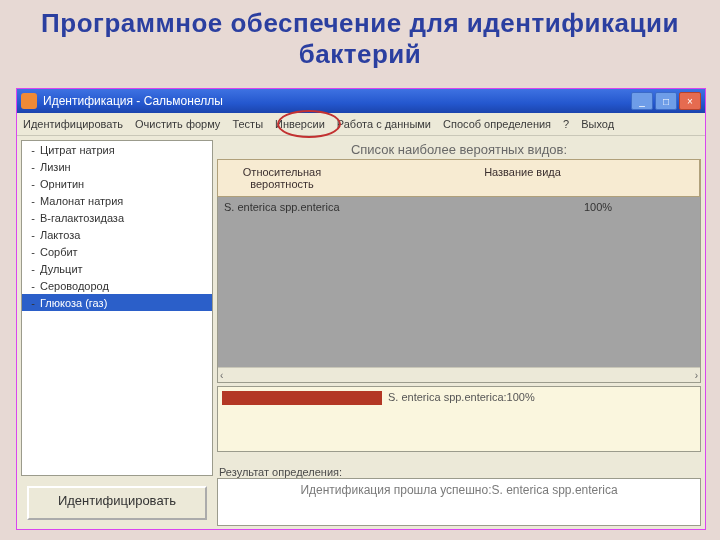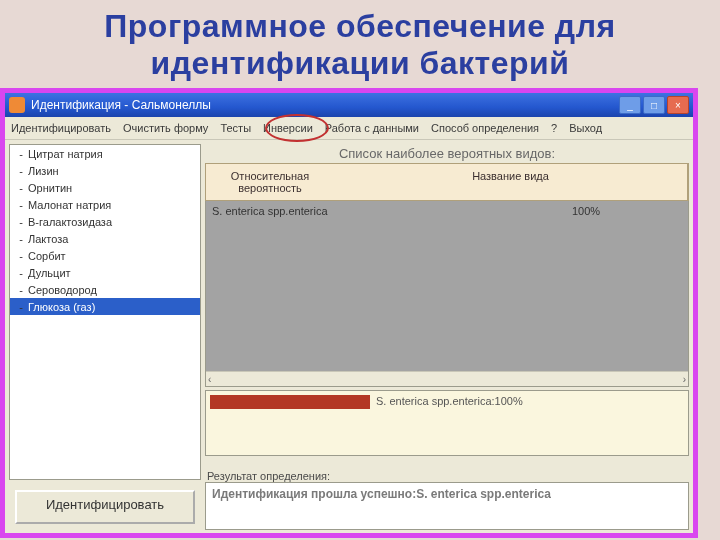--- a/index.html
+++ b/index.html
@@ -1,18 +1,18 @@
 <!DOCTYPE html>
 <html><head>
 <meta charset="utf-8">
 <style>
 body{margin:0;font-family:Arial,Helvetica,sans-serif;background:#E7D9D4;width:720px;height:540px;overflow:hidden}
 .slide{width:720px;height:540px;position:relative}
-.slide-title{text-align:center;font-size:32px;font-weight:bold;color:#2B3FA0;padding:8px 0 4px;letter-spacing:.5px}
-.appwin{position:absolute;left:0;top:88px;width:688px;height:440px;background:#ECE9D8;border:5px solid #d946ef;font-size:11px;color:#333}
+.slide-title{text-align:center;font-size:26px;font-weight:bold;color:#2B3FA0;padding:8px 0 4px;letter-spacing:.5px}
+.appwin{position:absolute;left:16px;top:88px;width:688px;height:440px;background:#ECE9D8;border:1px solid #d946ef;font-size:11px;color:#333}
 .titlebar{height:24px;background:linear-gradient(#3E72E2,#2457CE 60%,#1B44AD);color:#fff;display:flex;align-items:center;padding:0 4px;font-size:12px}
 .titlebar .icon{width:16px;height:16px;background:#EF8A36;border-radius:3px;margin-right:6px;display:inline-block}
 .titlebar .spacer{flex:1}
 .winbtn{width:20px;height:16px;margin-left:2px;background:#6E9DE8;border:1px solid #3B6BC8;border-radius:2px;display:inline-flex;align-items:center;justify-content:center;color:#fff;font-size:10px;font-family:sans-serif}
 .winbtn.close{background:#E66B50;border-color:#B6432C}
 .menubar{height:22px;background:#ECE9D8;border-bottom:1px solid #C9C7B8;display:flex;align-items:center;padding-left:6px;gap:12px;font-size:11px;color:#3a3a3a;position:relative}
 .menubar span{cursor:default}
 .highlight-oval{position:absolute;left:260px;top:-3px;width:60px;height:24px;border:2px solid #C23131;border-radius:50%;pointer-events:none}
 .appbody{display:flex;height:calc(100% - 46px)}
 .leftcol{width:200px;display:flex;flex-direction:column}
@@ -29,21 +29,21 @@
 .th2{width:120px;border-right:none}
 .table-body{flex:1;background:#a3a3a3;border:1px solid #9B9B8C;border-top:none;position:relative}
 .trow{display:flex;font-size:11px;color:#333;padding:4px 6px}
 .trow .c1{flex:1}
 .trow .c2{width:110px;text-align:left}
 .scroll-stub{position:absolute;right:0;bottom:0;left:0;height:14px;background:#ECE9D8;border-top:1px solid #C9C7B8;display:flex;justify-content:space-between;align-items:center;padding:0 2px;font-size:10px;color:#666}
 .infopanel{background:#FAF6DE;border:1px solid #9B9B8C;margin-top:3px;height:56px;position:relative;padding:4px}
 .infopanel .legend{position:absolute;left:4px;top:4px;width:160px;height:14px;background:#B33724}
 .infopanel .legendtxt{position:absolute;left:170px;top:4px;font-size:11px;color:#555}
 .reslabel{margin-top:14px;font-size:11px;color:#4a4a4a;padding-left:2px}
-.resultbox{background:#fff;border:1px solid #9B9B8C;height:38px;text-align:left;font-size:12px;color:#7a7a7a;padding:4px 6px;line-height:1.2;font-weight:bold}
+.resultbox{background:#fff;border:1px solid #9B9B8C;height:38px;text-align:center;font-size:12px;color:#7a7a7a;padding:4px 6px;line-height:1.2;font-weight:normal}
 </style>
 </head>
 <body>
 
 <div class="slide">
   <div class="slide-title">Программное обеспечение для идентификации бактерий</div>
 
   <div class="appwin">
     <div class="titlebar">
       <span class="icon"></span>

